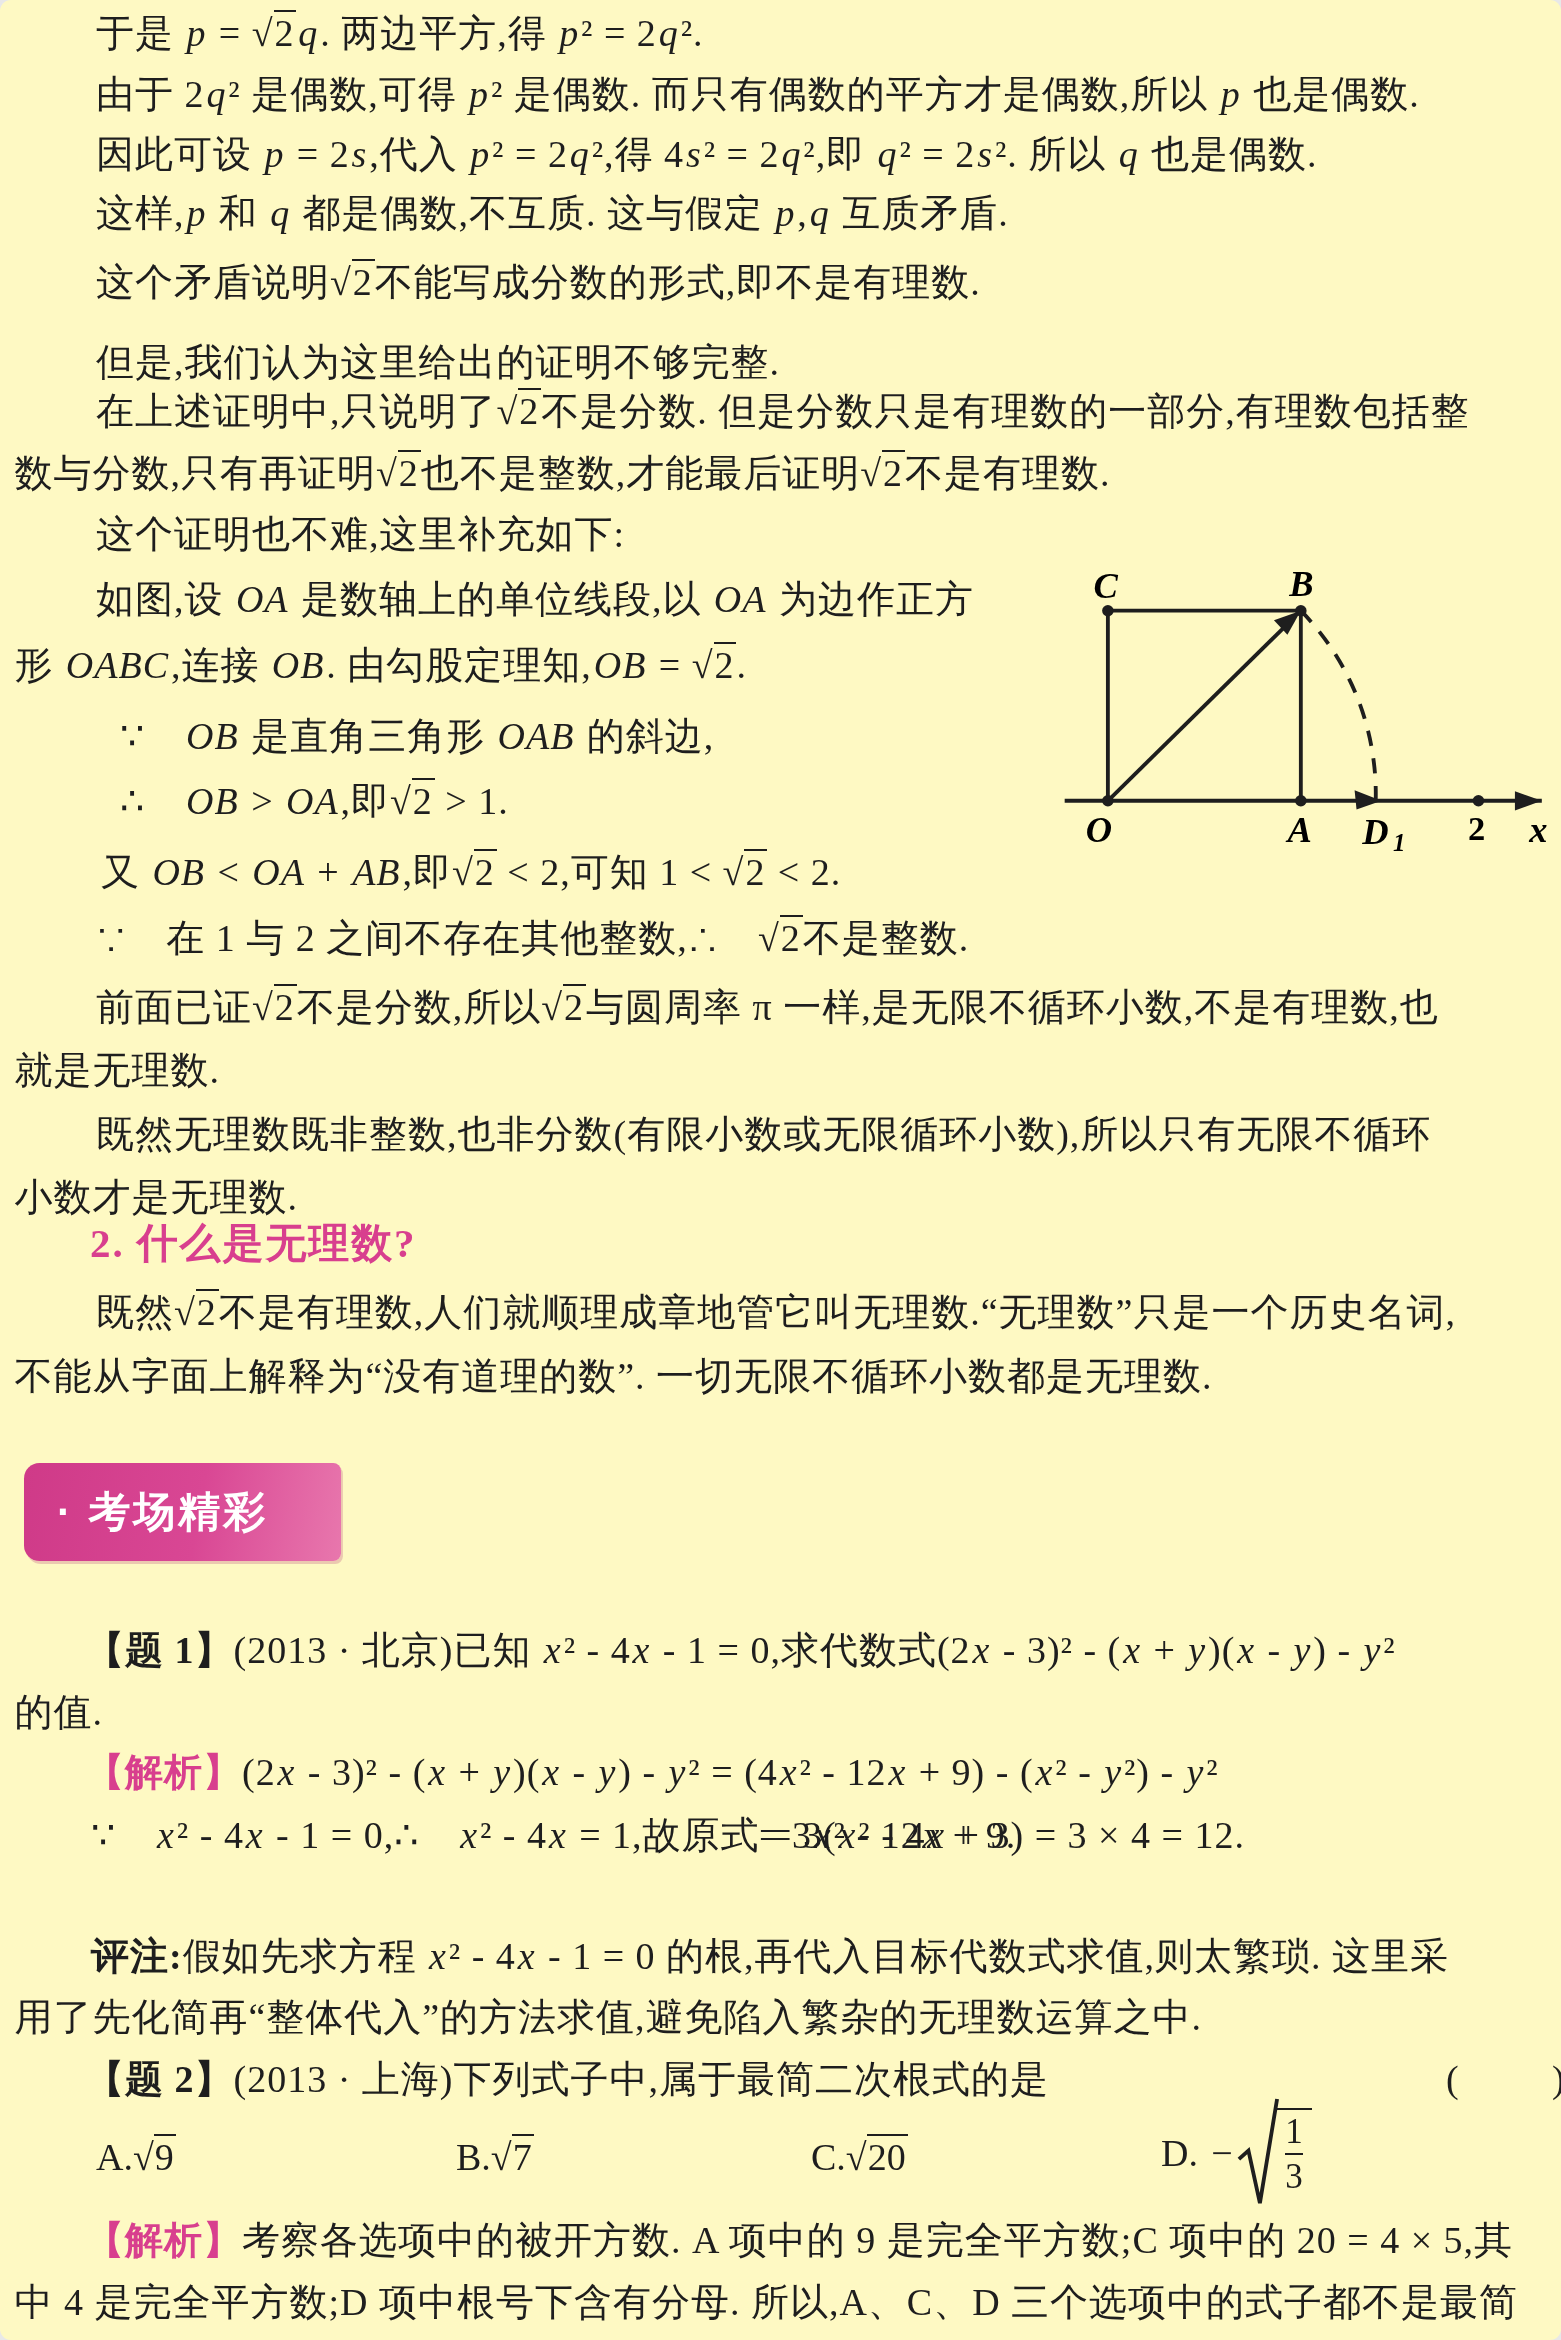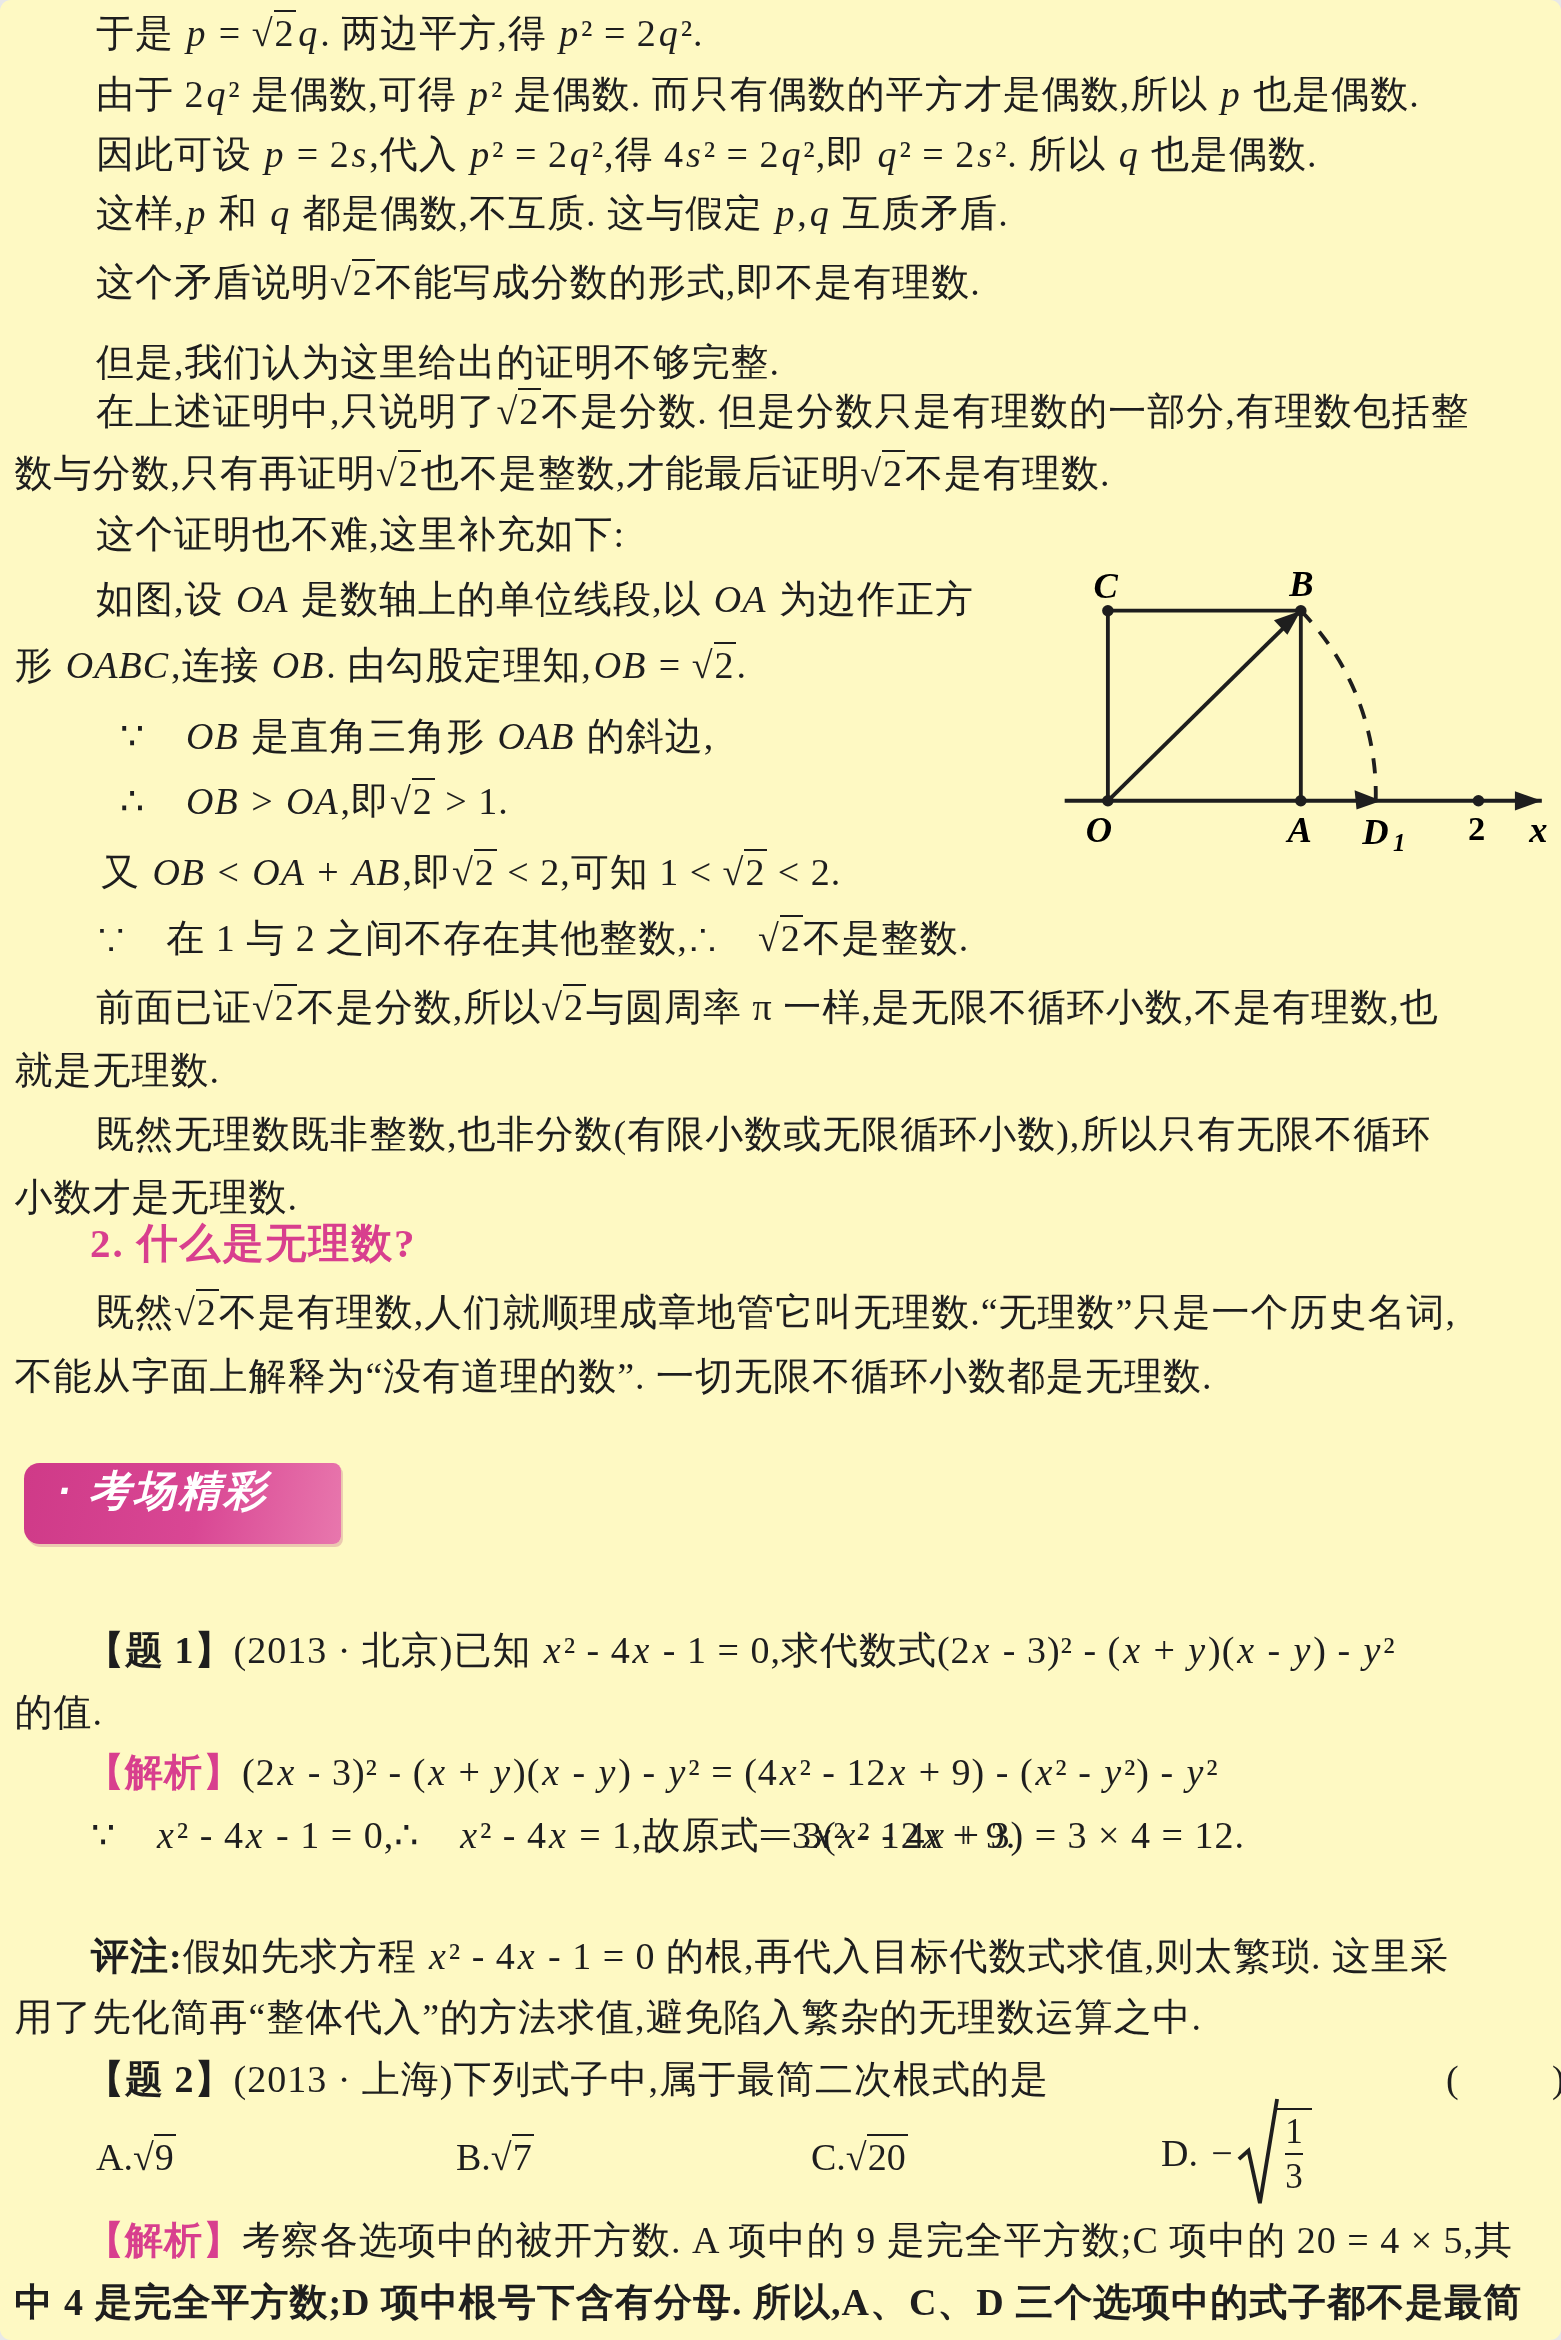--- a/index.html
+++ b/index.html
@@ -25,25 +25,24 @@
   .bold { font-weight:bold;margin-top:24px; }
   .heading {
     position:absolute;
     font-size:41px;
     font-weight:bold;
     letter-spacing:1.9px;
   }
   .banner {
     position:absolute;
     left:24px; top:1463px;
-    width:317px; height:81px;
+    width:317px; height:98px;
     border-radius:15.4px 7.7px 7.7px 15.4px;
-    display:flex; 
+    display:flex; align-items:center;
     box-shadow:1.9px 2.9px 0 rgba(180,60,120,0.25);
-    font-style:italic;
   }
   .banner-label {
     color:#ffffff;
     font-family:"Liberation Sans","DejaVu Sans",sans-serif;
     font-weight:bold;
     font-size:42px;
     letter-spacing:2.9px;
     padding-left:33px;
     white-space:nowrap;
   }
@@ -175,16 +174,16 @@
     </svg>
     <span class="frac">
       <span class="num">1</span>
       <span class="den">3</span>
     </span>
   </div>
 
   <div class="ln" style="top:2215px; left:86px;">
     <span class="accent" style="color:#d83f8e;">【解析】</span><span>考察各选项中的被开方数. A 项中的 9 是完全平方数;C 项中的 20 = 4 × 5,其</span>
   </div>
-  <div class="ln" style="top:2277px; left:14.4px;font-weight:bold;">中 4 是完全平方数;D 项中根号下含有分母. 所以,A、C、D 三个选项中的式子都不是最简</div>
+  <div class="ln" style="top:2277px; left:14.4px;">中 4 是完全平方数;D 项中根号下含有分母. 所以,A、C、D 三个选项中的式子都不是最简</div>
 
 </div>
 
 
 </body></html>

